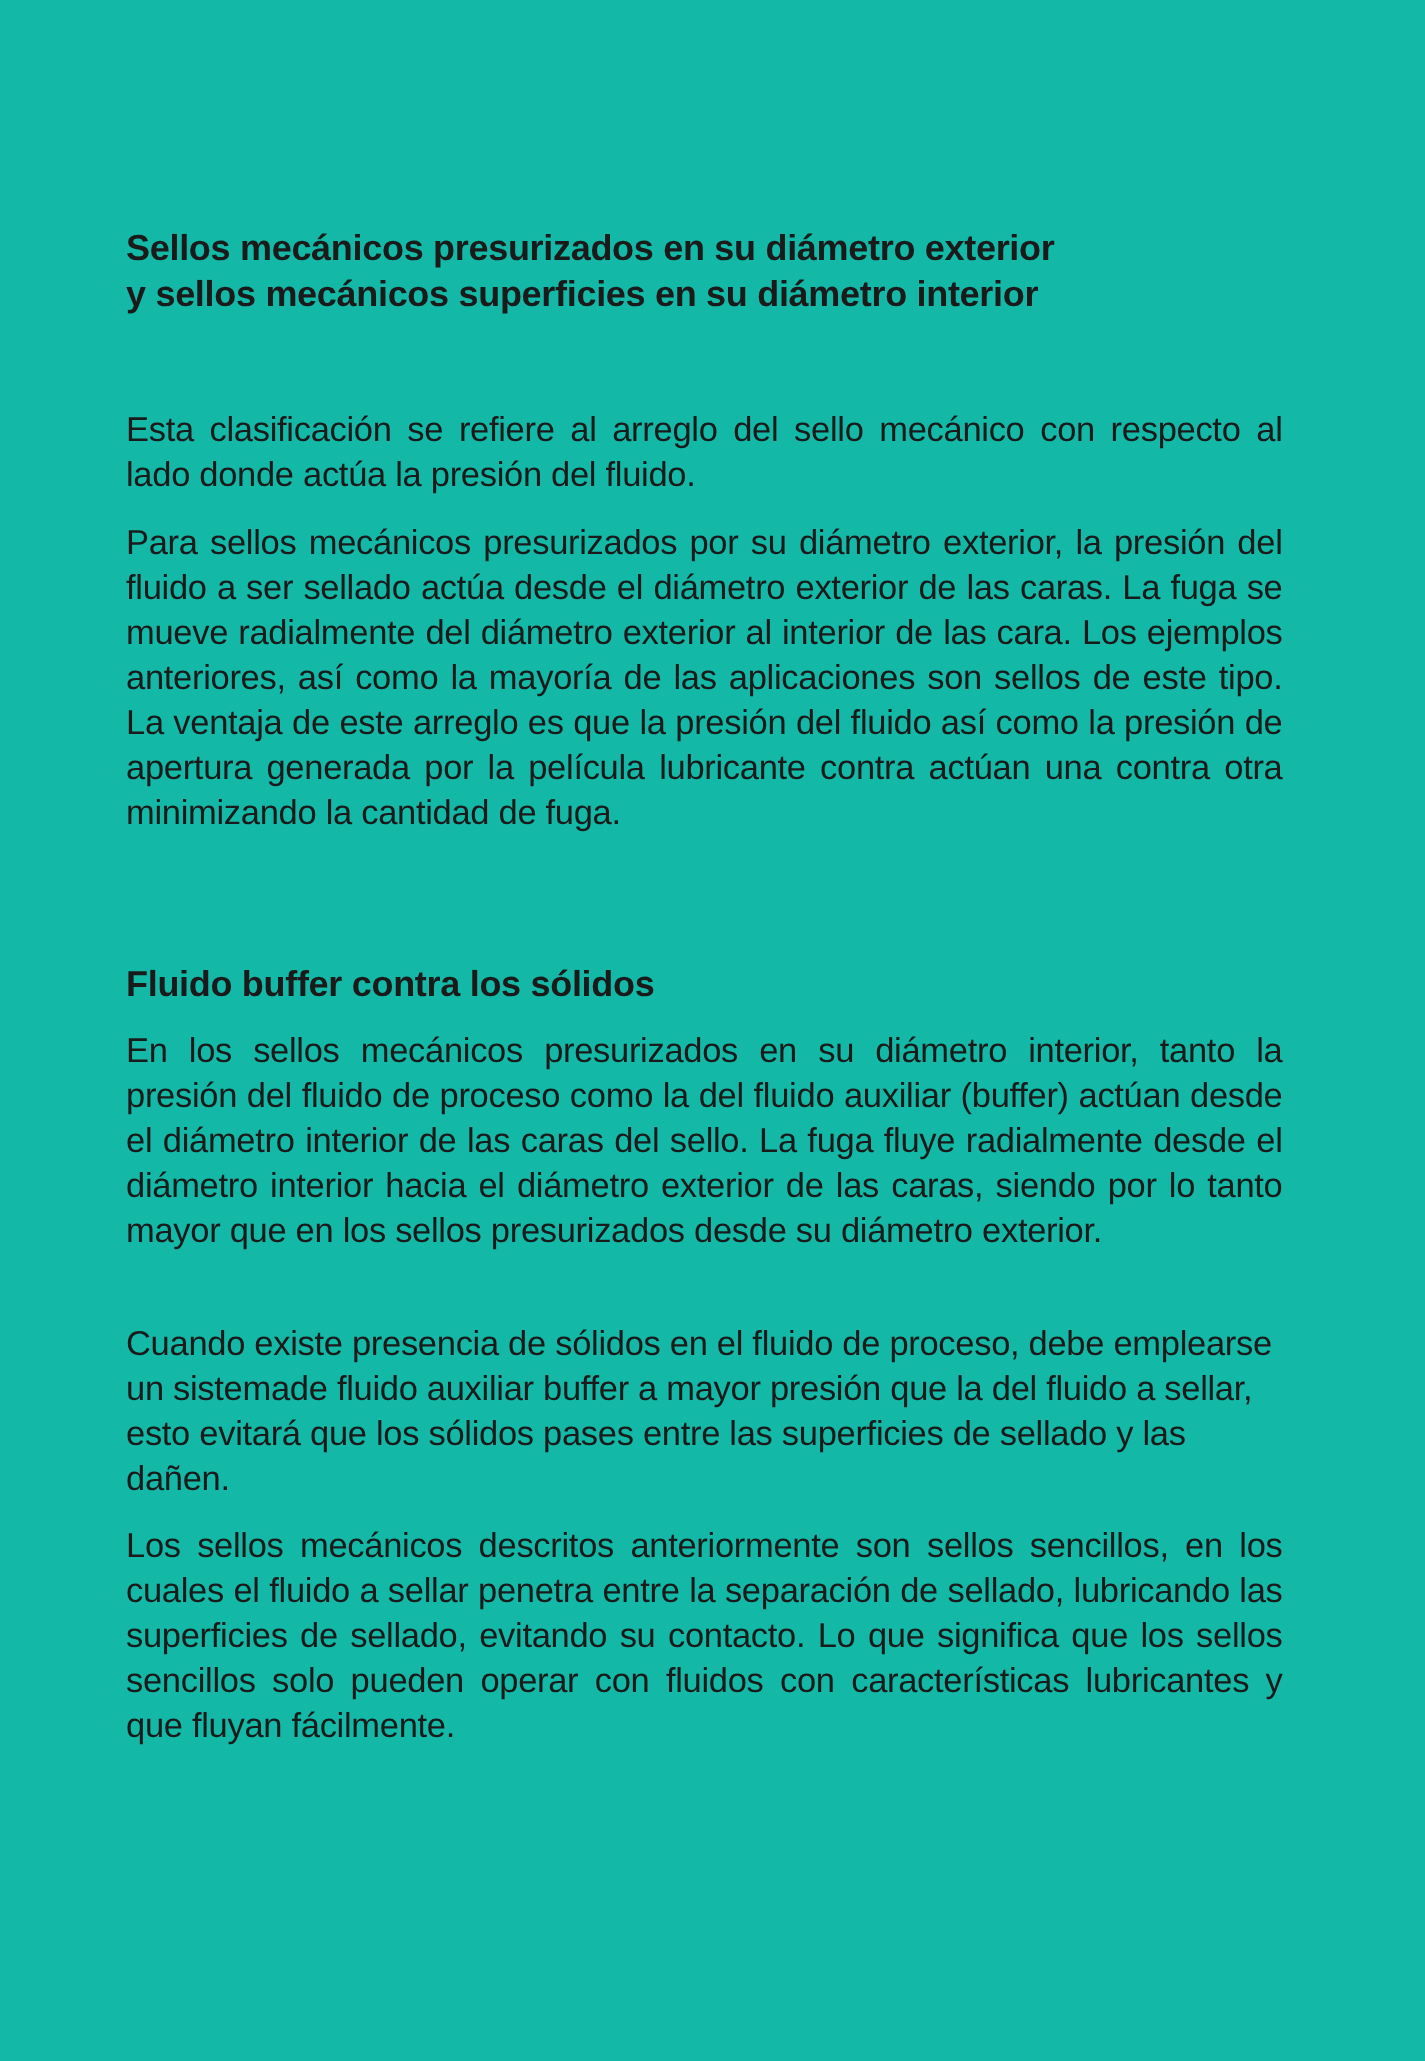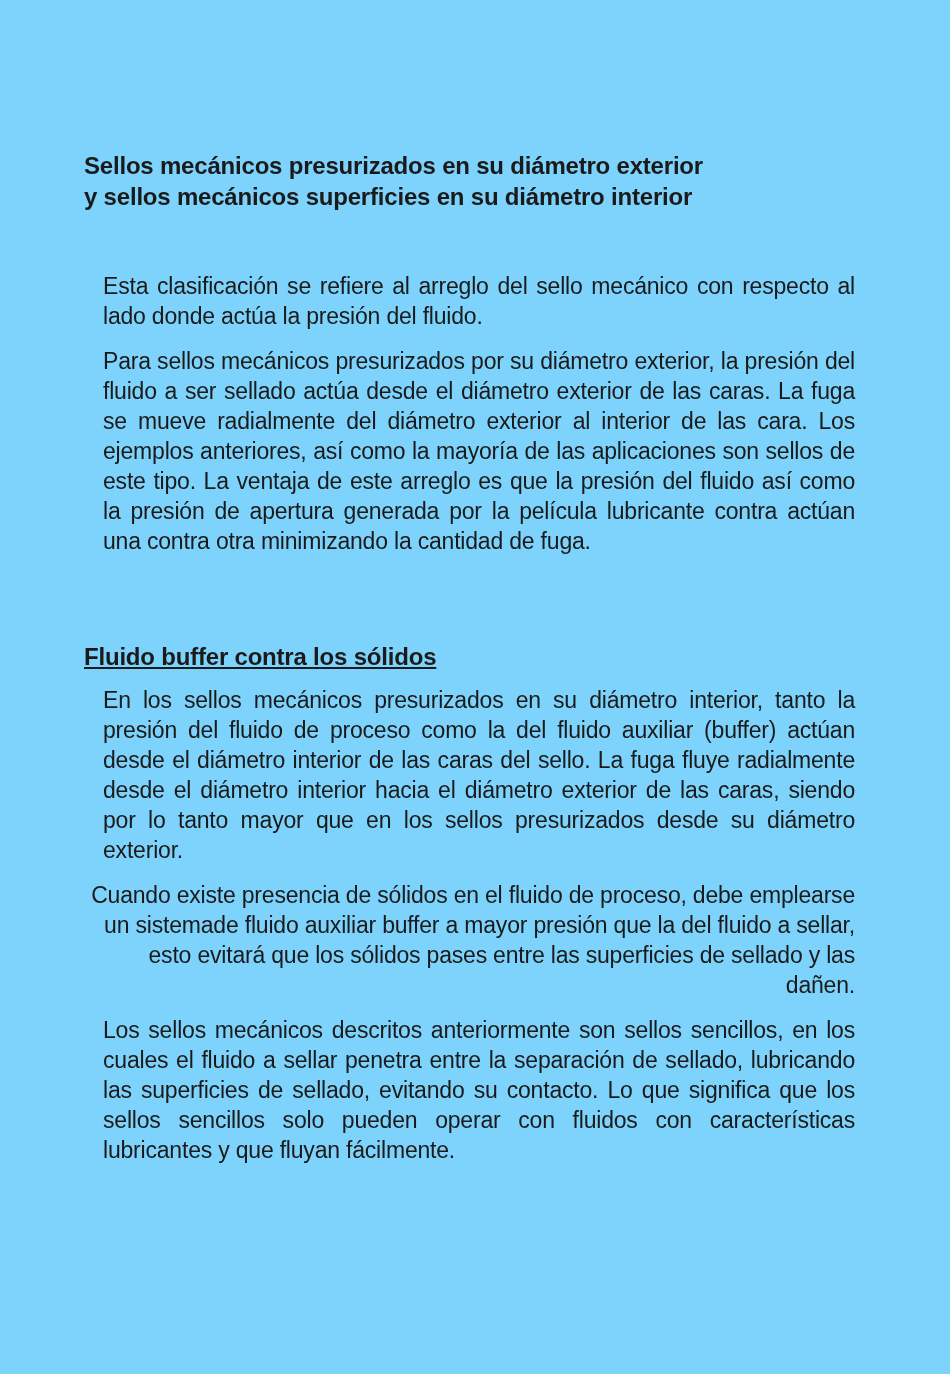--- a/index.html
+++ b/index.html
@@ -5,21 +5,21 @@
   html, body {
     margin: 0;
     padding: 0;
     background: #ffffff;
   }
   .page {
     position: relative;
     width: 950px;
     height: 1374px;
     box-sizing: border-box;
-    background: #7dd3fc;
+    background: #14b8a6;
     color: #1a1a1a;
     font-family: "Liberation Sans", sans-serif;
     padding: 150px 95px 0 84px;
     overflow: hidden;
   }
   .doc-title {
     font-size: 24px;
     font-weight: bold;
     line-height: 31px;
     margin: 0 0 59px 0;
@@ -29,32 +29,30 @@
     display: block;
   }
   .para {
     font-size: 23px;
     line-height: 30px;
     margin: 0 0 15px 0;
     letter-spacing: -0.2px;
   }
   .justified {
     text-align: justify;
-    margin-left: 19px;
   }
   .left-align {
-    text-align: right;
+    text-align: left;
   }
   .section-heading {
     font-size: 24px;
     font-weight: bold;
     line-height: 31px;
     margin: 55px 0 13px 0;
     letter-spacing: -0.2px;
-    text-decoration: underline;
   }
   .mh-60  { min-height: 60px; }
   .mh-120 { min-height: 120px; }
   .mh-150 { min-height: 150px; }
   .mh-180 { min-height: 180px; }
   .mh-240 { min-height: 240px; }
 </style>
 </head>
 <body>
 

